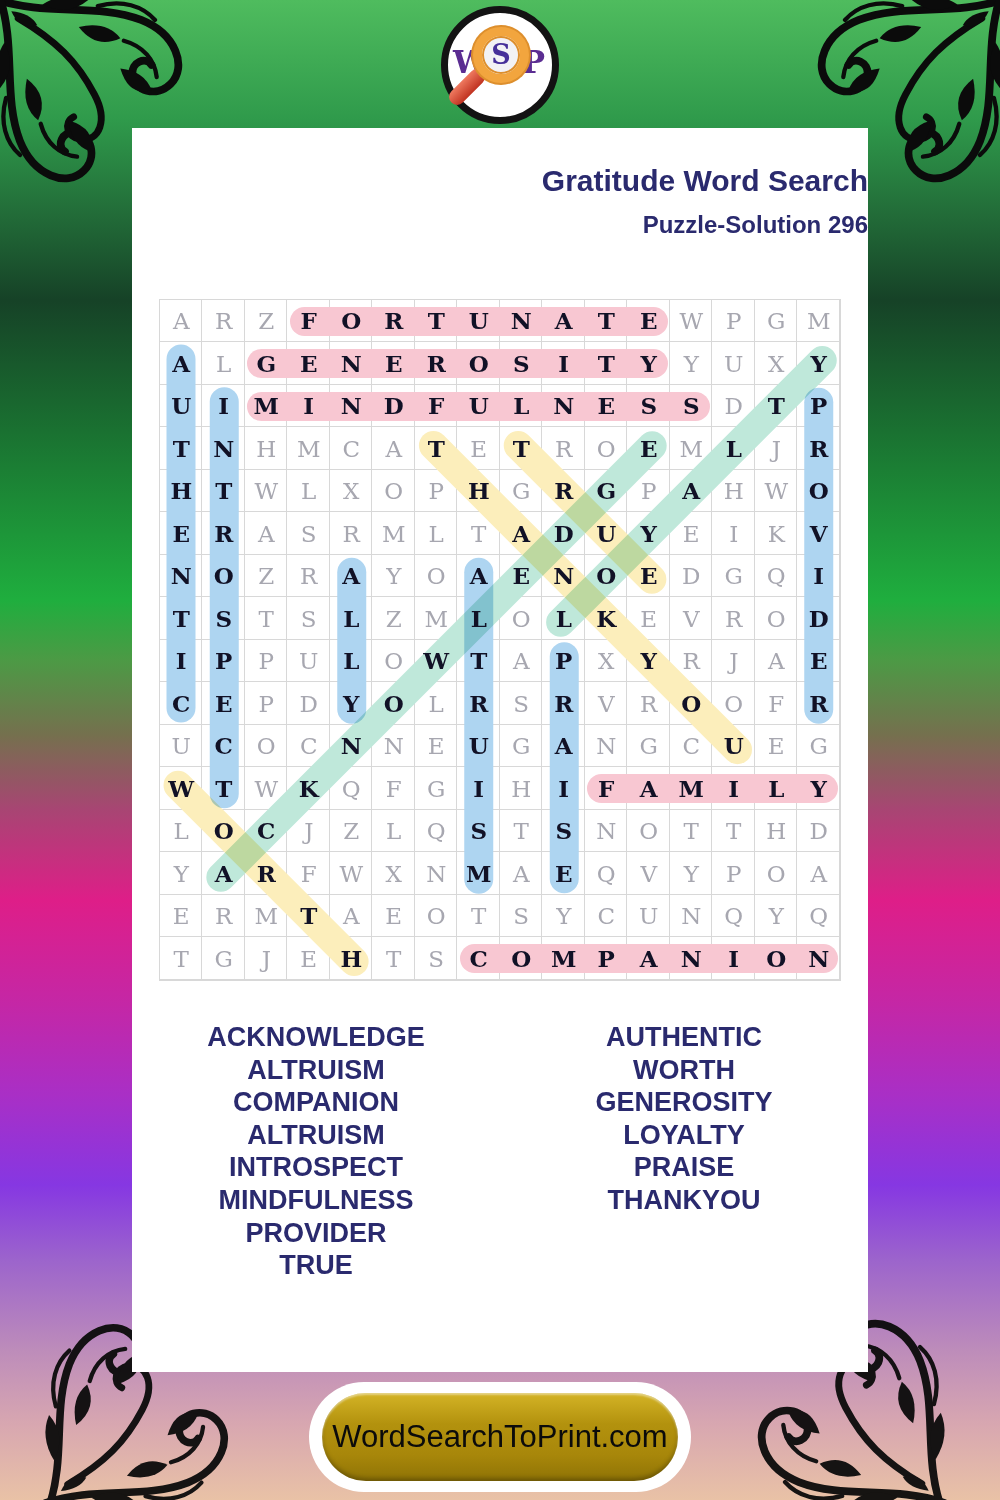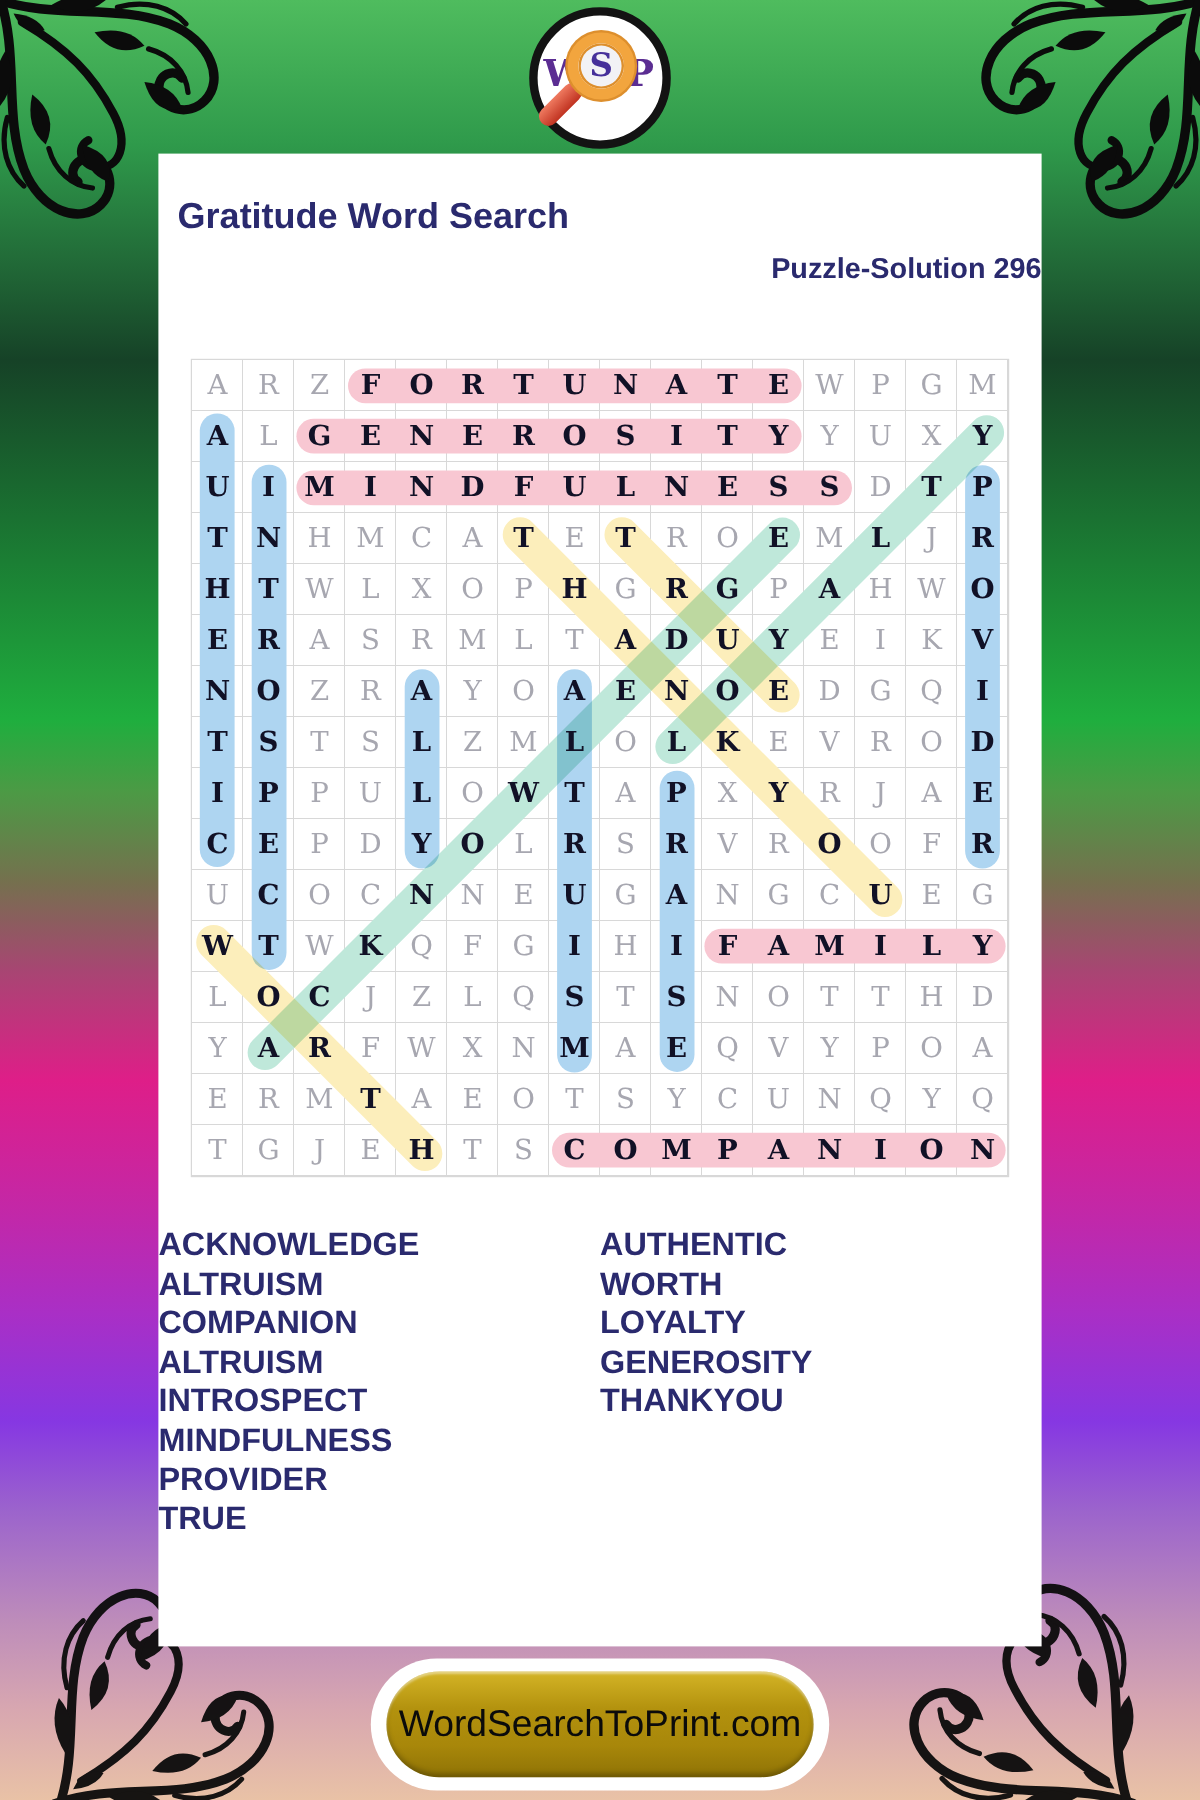--- a/index.html
+++ b/index.html
@@ -29,43 +29,43 @@
   .logo .lp{right:7px;}
   .logo .handle{position:absolute;left:-3px;top:66px;width:44px;height:16px;border-radius:9px;
         background:linear-gradient(180deg,#ef7a60,#c03220);transform:rotate(-45deg);}
   .logo .ring{position:absolute;left:25px;top:14px;width:38px;height:38px;border-radius:50%;
         background:#f2f2f5;border:9px solid #f2a53e;
         box-shadow:0 0 0 2px #dd8f2d, inset 0 0 0 2px #dd8f2d;}
   .logo .ls{position:absolute;left:25px;top:14px;width:56px;height:56px;text-align:center;
         line-height:56px;font-family:"DejaVu Serif",serif;font-weight:bold;font-size:27px;color:#46309a;}
 
   
-  .title{position:absolute;top:36px;left:0;width:100%;text-align:left;
-         font-size:30px;font-weight:bold;color:#2a2a6e;margin-left:16px;}
+  .title{position:absolute;top:36px;left:0;width:100%;text-align:right;
+         font-size:30px;font-weight:bold;color:#2a2a6e;}
   .subtitle{position:absolute;top:83px;left:0;width:100%;text-align:right;
          font-size:24px;font-weight:bold;color:#2a2a6e;}
 
   
   .grid-box{position:absolute;left:27px;top:171px;width:680px;height:680px;
         background:#fff;border:1px solid #d8d8d8;}
   .lines{position:absolute;left:0;top:0;width:680px;height:680px;
         background-image:
           repeating-linear-gradient(to right, transparent 0 41.5px, #d8d8d8 41.5px 42.5px),
           repeating-linear-gradient(to bottom, transparent 0 41.5px, #d8d8d8 41.5px 42.5px);}
   .bands{position:absolute;left:0;top:0;width:680px;height:680px;isolation:isolate;}
   .band{position:absolute;height:29px;border-radius:15px;mix-blend-mode:multiply;}
   .letters{position:absolute;left:0;top:0;width:680px;height:680px;display:grid;
         grid-template-columns:repeat(16,42.5px);grid-template-rows:repeat(16,42.5px);}
   .cell{width:42.5px;height:42.5px;text-align:center;line-height:42.5px;
         font-family:"DejaVu Serif","Liberation Serif",serif;font-size:23px;color:#a7a7b0;}
   .cell.hl{font-weight:bold;color:#111126;}
 
   
   .wordlist{position:absolute;left:0;top:893px;width:100%;display:flex;}
-  .wcol{width:50%;text-align:left;}
+  .wcol{width:50%;text-align:center;}
   .witem{font-size:27px;font-weight:bold;color:#2a2a6e;line-height:32.6px;}
 
   
   .site-pill{position:absolute;left:309px;top:1382px;width:382px;height:110px;
         background:#fff;border-radius:55px;z-index:6;}
   .site-btn{position:absolute;left:13px;top:11px;width:356px;height:88px;border-radius:44px;
         background:linear-gradient(180deg,#d4b426 0%,#b3920e 35%,#a8870a 70%,#8f7306 100%);
         box-shadow:inset 0 2px 2px rgba(255,255,255,.45), inset 0 -3px 4px rgba(0,0,0,.25);
         text-align:center;line-height:88px;font-size:31px;font-weight:normal;color:#0b0b0b;
         cursor:pointer;}
@@ -410,22 +410,23 @@
         <div class="witem">COMPANION</div>
         <div class="witem">ALTRUISM</div>
         <div class="witem">INTROSPECT</div>
         <div class="witem">MINDFULNESS</div>
         <div class="witem">PROVIDER</div>
         <div class="witem">TRUE</div>
       </div>
     <div class="wcol" id="wcol-right">
         <div class="witem">AUTHENTIC</div>
         <div class="witem">WORTH</div>
+        <div class="witem">GENEROSITY</div>
         <div class="witem">LOYALTY</div>
-        <div class="witem">GENEROSITY</div>
+        <div class="witem">PRAISE</div>
         <div class="witem">THANKYOU</div>
       </div>
   </div>
 </div>
 
 <div class="site-pill">
   <div class="site-btn">WordSearchToPrint.com</div>
 </div>
 
 </body></html>

